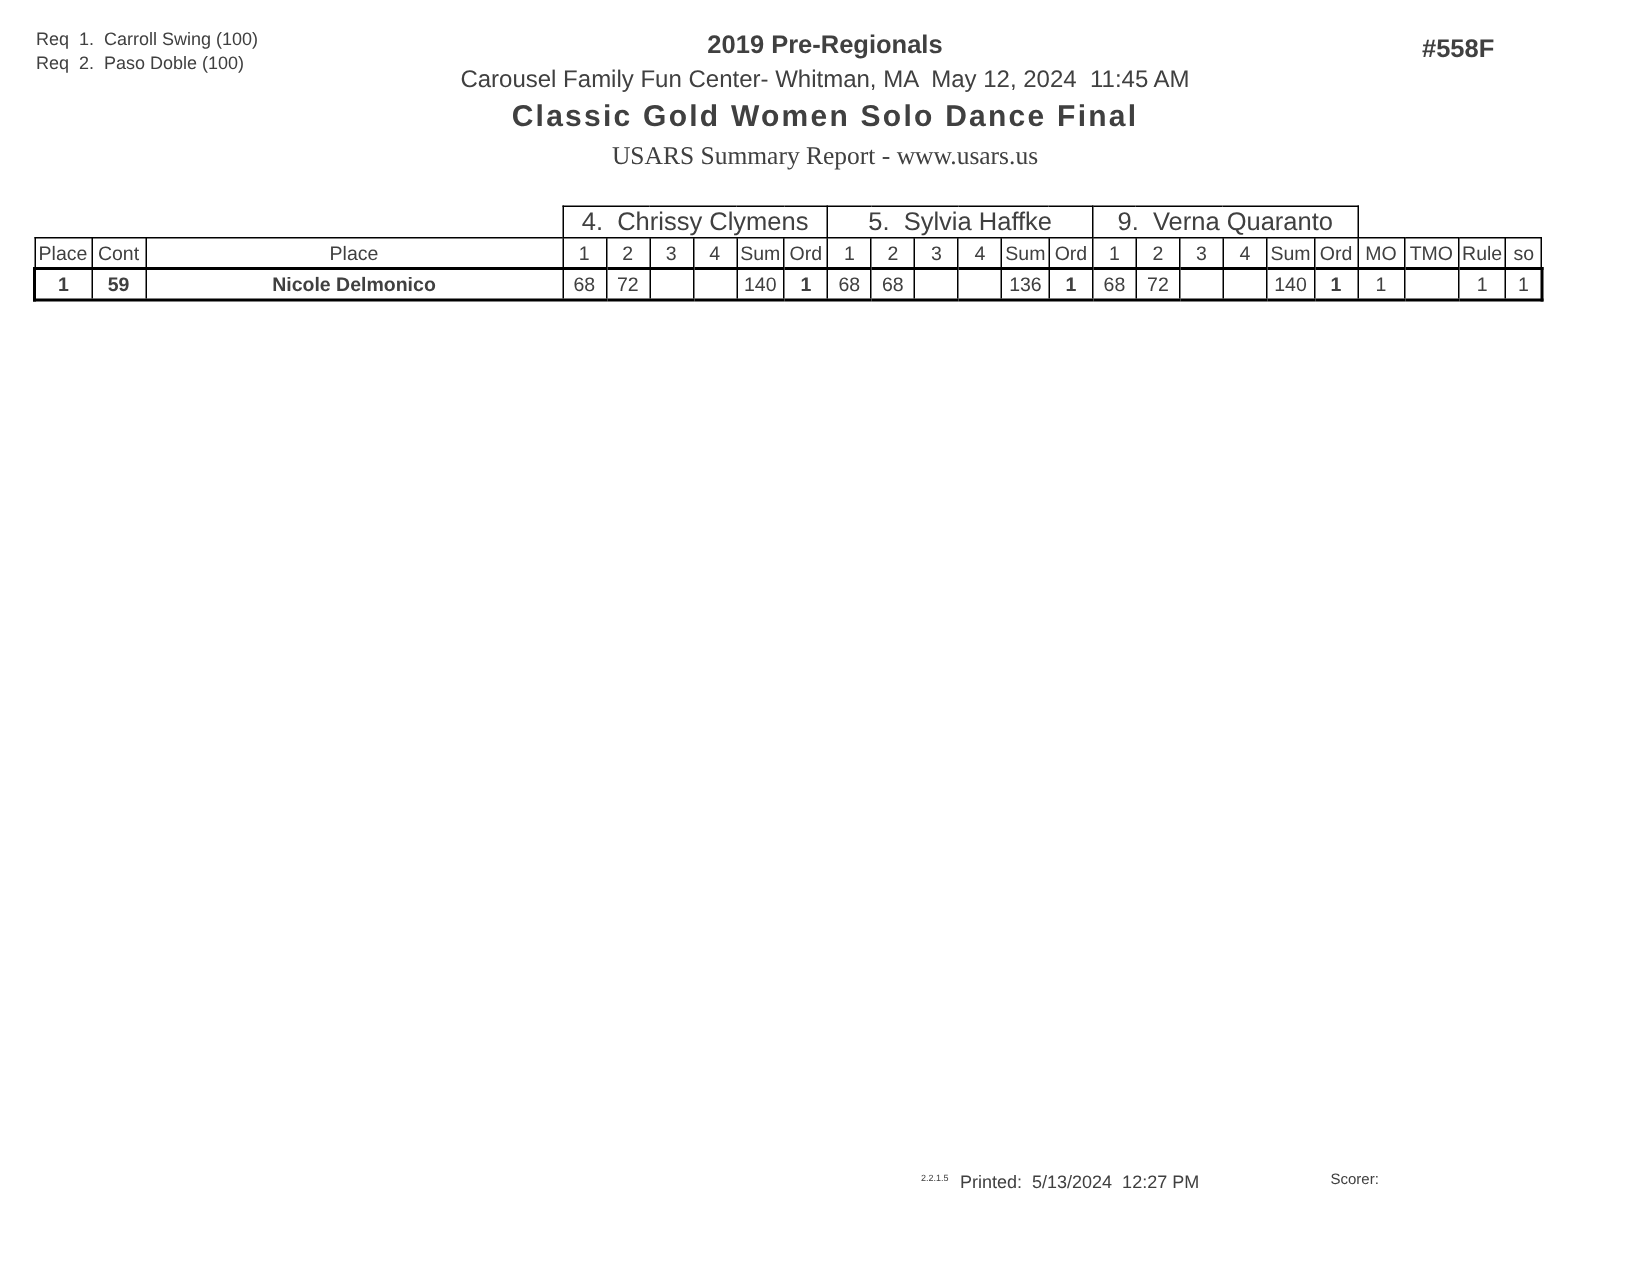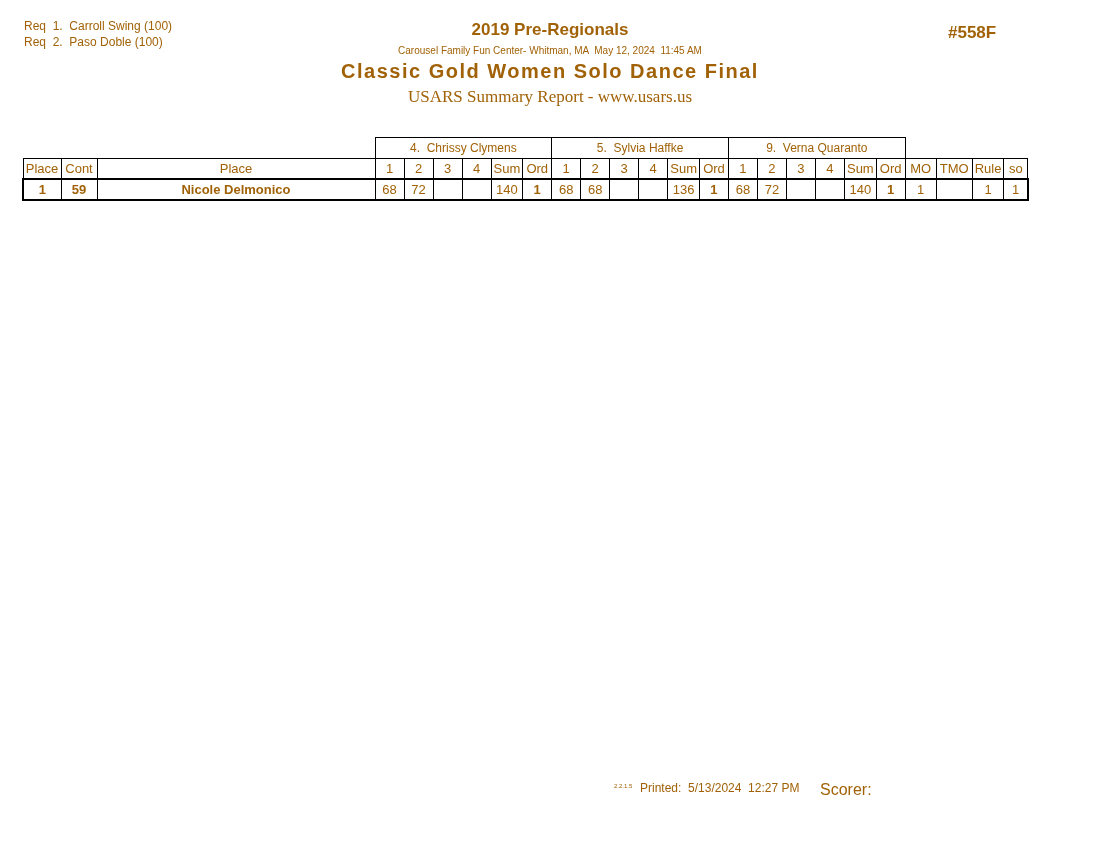--- a/index.html
+++ b/index.html
@@ -5,21 +5,21 @@
   html, body {
     margin: 0;
     padding: 0;
     background: #ffffff;
   }
   .page {
     position: relative;
     width: 1100px;
     height: 850px;
     background: #ffffff;
-    color: #a16207;
+    color: #404040;
     font-family: "Liberation Sans", "DejaVu Sans", sans-serif;
     overflow: hidden;
   }
   .pre { white-space: pre; }
 
   
   .req-block {
     position: absolute;
     left: 24px;
     top: 18px;
@@ -34,21 +34,21 @@
     top: 20px;
     width: 1100px;
     text-align: center;
   }
   .event-title {
     font-size: 17px;
     font-weight: bold;
     margin-bottom: 5px;
   }
   .venue-line {
-    font-size: 10px;
+    font-size: 16px;
     margin-bottom: 4px;
   }
   .event-name {
     font-size: 20px;
     font-weight: bold;
     letter-spacing: 1.5px;
     margin-bottom: 4px;
   }
   .report-title {
     font-size: 17px;
@@ -76,21 +76,21 @@
     padding: 0 2px;
     text-align: center;
     overflow: hidden;
     height: 19px;
   }
   tr.judge-row td { height: 20px; }
   tr.judge-row td.nob { border: none; }
   td.jname {
     text-align: left;
     padding-left: 4px;
-    font-size: 12px;
+    font-size: 17px;
     white-space: pre;
     margin-left: 28px;
   }
   td.name-cell {
     text-align: left;
     padding-left: 5px;
   }
   
   td.bl3 { border-left-width: 3px; }
   td.br3 { border-right-width: 3px; }
@@ -111,23 +111,23 @@
     font-size: 6px;
   }
   .footer-printed {
     position: absolute;
     left: 640px;
     top: 781px;
     font-size: 12px;
   }
   .footer-scorer {
     position: absolute;
-    left: 820px;
+    left: 887px;
     top: 781px;
-    font-size: 16px;
+    font-size: 10px;
   }
 </style>
 </head>
 <body>
 
 <div class="page">
 
   <div class="req-block">
     <div class="pre">Req  1.  Carroll Swing (100)</div>
     <div class="pre">Req  2.  Paso Doble (100)</div>

